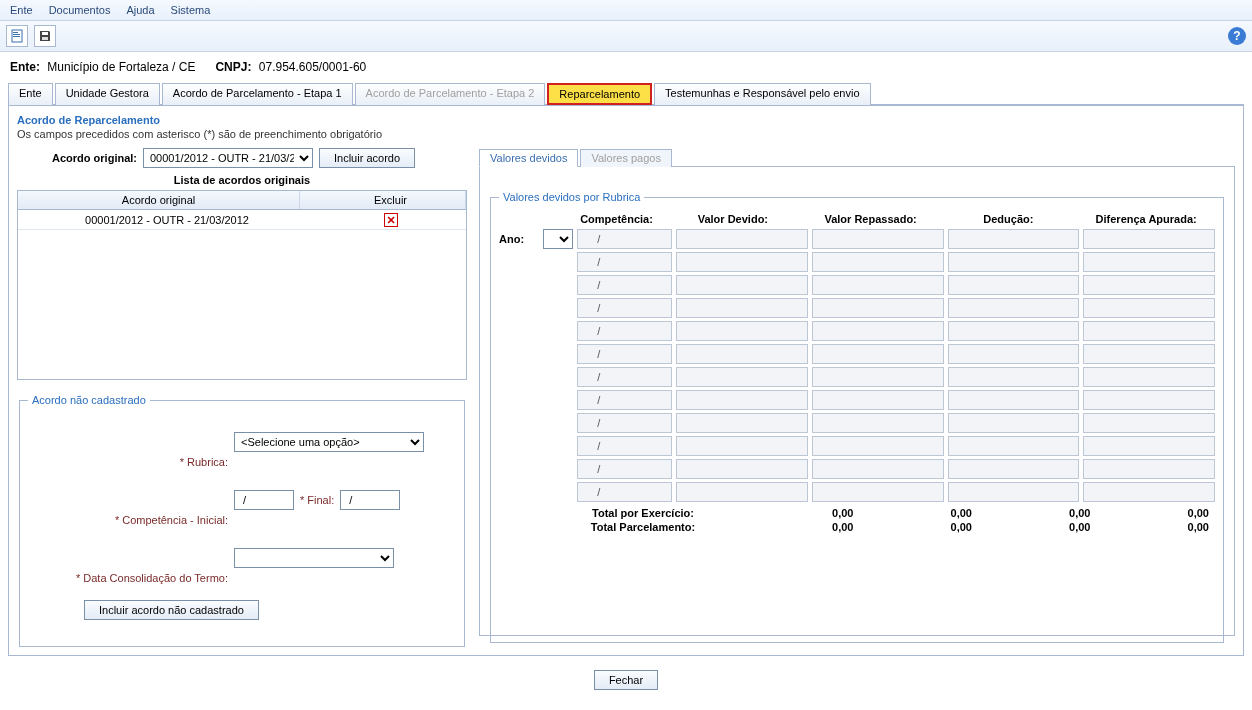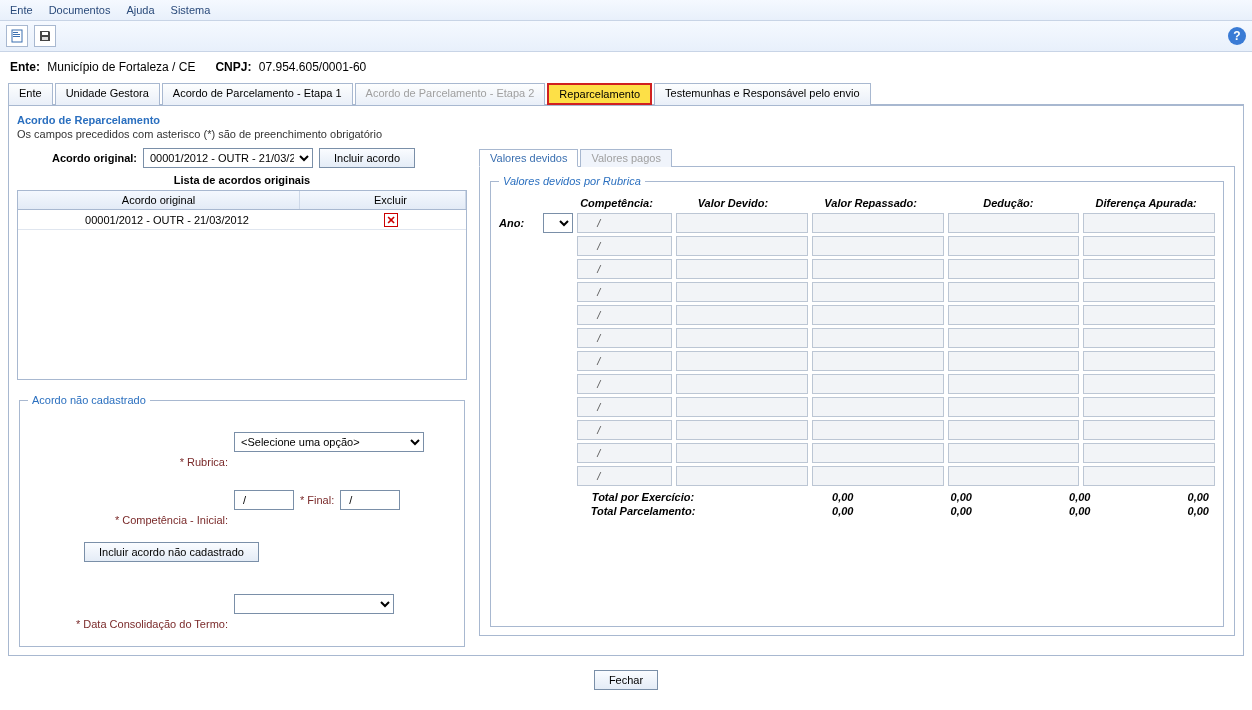--- a/index.html
+++ b/index.html
@@ -269,37 +269,37 @@
           <option>&lt;Selecione uma opção&gt;</option>
         </select>
       </div>
       <div class="field-row">
         <label>* Competência - Inicial:</label>
         <input class="text" style="width: 60px;" value="  /">
         <span class="req">* Final:</span>
         <input class="text" style="width: 60px;" value="  /">
       </div>
       <div class="field-row">
+        <label>* Data Consolidação do Termo:</label>
+        <select class="combo" style="width:60px"><option></option></select>
+      </div>
+      <div class="field-row">
         <label></label>
         <button class="btn" style="margin-left:-150px">Incluir acordo não cadastrado</button>
-      </div>
-      <div class="field-row">
-        <label>* Data Consolidação do Termo:</label>
-        <select class="combo" style="width:60px"><option></option></select>
       </div>
     </fieldset>
   </div>
 
   <div class="right-col">
     <div class="inner-tab-strip">
       <div class="inner-tab active">Valores devidos</div>
       <div class="inner-tab">Valores pagos</div>
     </div>
     <div class="inner-panel">
-      <fieldset style="margin-top:0; height:100%;font-style:italic;">
+      <fieldset style="margin-top:16px; height:100%;">
         <legend style="color:#2a6fbf">Valores devidos por Rubrica</legend>
 
         <div class="val-head">
           <div class="hc1"></div>
           <div class="hc-ano"></div>
           <div class="hc" style="flex:0 0 95px">Competência:</div>
           <div class="hc">Valor Devido:</div>
           <div class="hc">Valor Repassado:</div>
           <div class="hc">Dedução:</div>
           <div class="hc">Diferença Apurada:</div>

